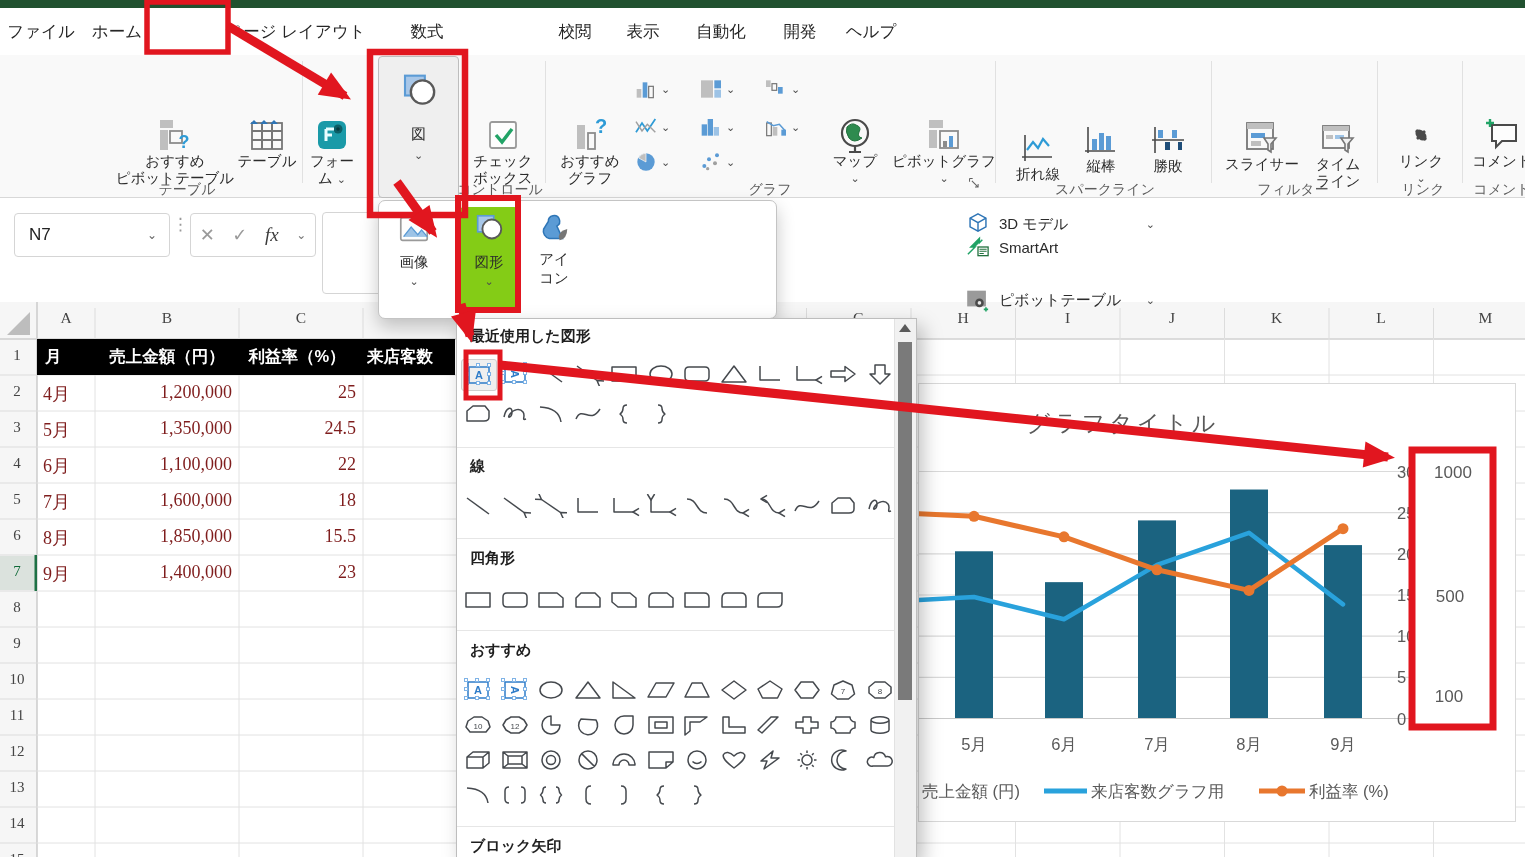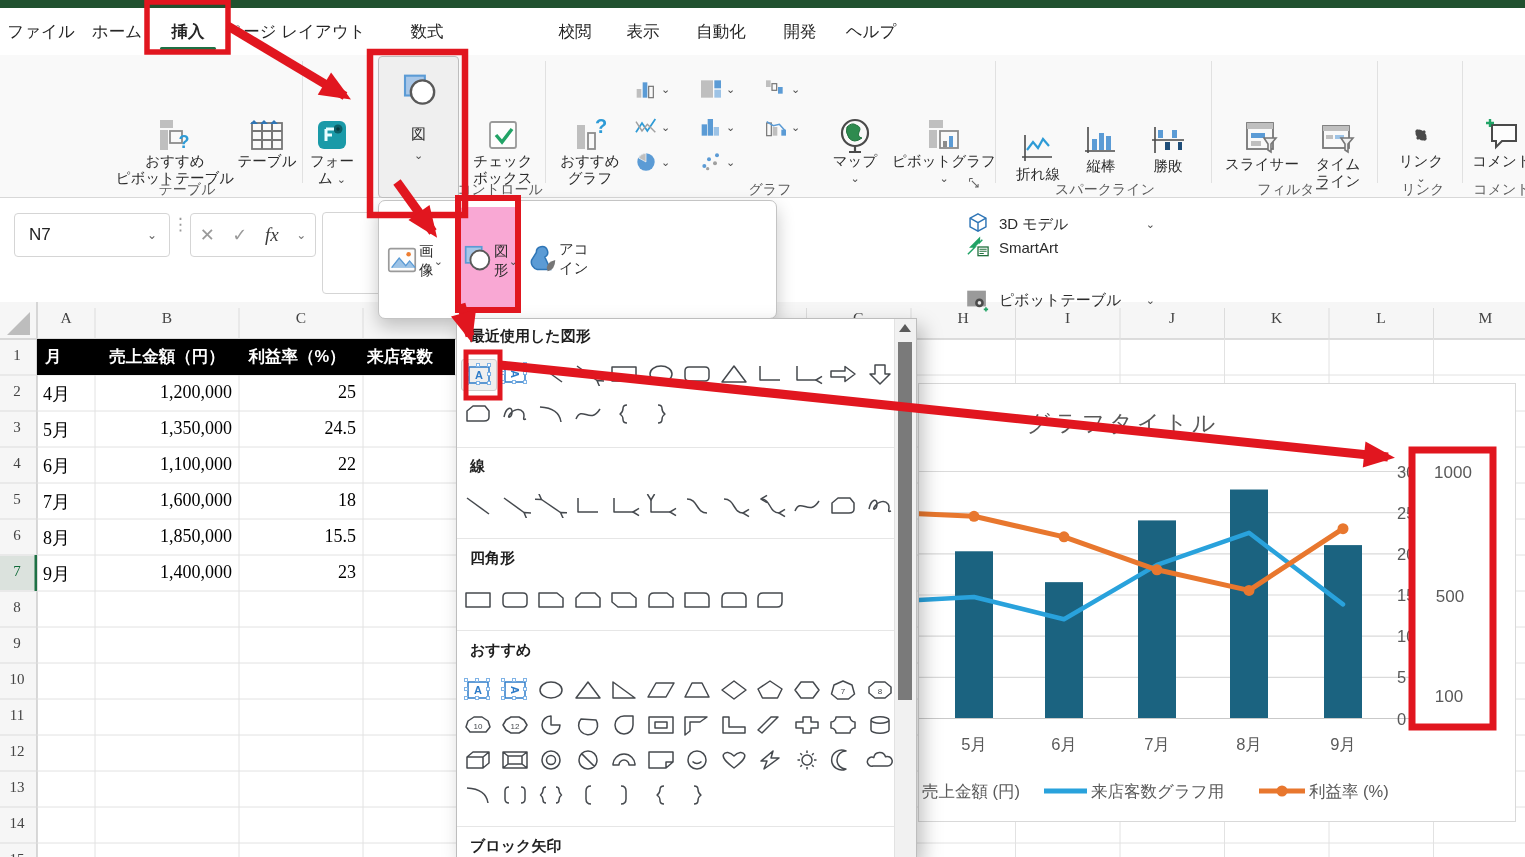--- a/index.html
+++ b/index.html
@@ -25,28 +25,28 @@
              border:1px solid #bdbdbd;border-radius:4px;display:flex;flex-direction:column;align-items:center;}
   
   .fbox{position:absolute;background:#fff;border:1px solid #d5d5d5;border-radius:4px;}
   #namebox{left:14px;top:213px;width:156px;height:44px;display:flex;align-items:center;font-size:17px;color:#222;padding-left:14px;box-sizing:border-box;}
   #fxbox{left:190px;top:213px;width:126px;height:44px;display:flex;align-items:center;justify-content:space-around;box-sizing:border-box;}
   #fmlbox{left:322px;top:212px;width:134px;height:80px;}
   
   #sheet{left:0;top:302px;width:1525px;height:555px;}
   .collbl{position:absolute;top:7px;transform:translateX(-50%);font-family:"Liberation Serif",serif;font-size:15.5px;color:#444;}
   .rowlbl{position:absolute;left:0;width:34px;text-align:center;font-family:"Liberation Serif",serif;font-size:15px;color:#444;}
-  .cellv{position:absolute;font-family:"Liberation Serif",serif;font-size:18px;color:#000000;white-space:nowrap;}
+  .cellv{position:absolute;font-family:"Liberation Serif",serif;font-size:18px;color:#7f1d1d;white-space:nowrap;}
   .hdrtxt{position:absolute;color:#fff;font-size:16.5px;font-weight:600;white-space:nowrap;}
   
   #chart{left:918px;top:383px;width:598px;height:439px;background:#fff;border:1.5px solid #d9d9d9;box-sizing:border-box;}
   
   #illusmenu{left:378px;top:200px;width:397px;height:117px;background:#fff;border:1px solid #c4c4c4;border-radius:7px;
              box-shadow:0 8px 18px rgba(0,0,0,.22);}
-  .imn-big{position:absolute;top:6px;width:58px;height:104px;display:flex;flex-direction:row;align-items:center;border-radius:4px;color:#2b2b2b;}
+  .imn-big{position:absolute;top:6px;width:58px;height:104px;display:flex;flex-direction:column;align-items:center;border-radius:4px;color:#2b2b2b;}
   .imn-row{position:absolute;left:586px;width:200px;height:34px;display:flex;align-items:center;gap:8px;font-size:15px;color:#2b2b2b;}
   
   #shapespanel{left:456px;top:318px;width:459px;height:539px;background:#fff;border:1px solid #bdbdbd;
                box-shadow:6px 8px 18px rgba(0,0,0,.25);}
   .sp-head{position:absolute;left:13px;font-size:15px;font-weight:bold;color:#1f1f1f;white-space:nowrap;}
   .sp-div{position:absolute;left:0;width:437px;height:1px;background:#e6e6e6;}
   .sp-row{position:absolute;left:0;height:34px;}
   .sp-cell{position:absolute;top:0;width:34px;height:30px;display:flex;align-items:center;justify-content:center;}
   .sp-cell.sel{background:#efefef;border:1px solid #cfcfcf;border-radius:3px;}
   #sp-scroll{position:absolute;right:0;top:0;width:21px;height:539px;background:#f1f1f1;border-left:1px solid #e2e2e2;}
@@ -60,24 +60,20 @@
 <body>
 
 <div id="screen">
   <div class="abs" id="titlebar"></div>
   <div class="abs" id="tabbar">
       <div class="tab" style="left: -19px; width: 120px;">
         <span>ファイル</span>
       </div>
       <div class="tab" style="left: 57px; width: 120px;">
         <span>ホーム</span>
-      </div>
-      <div class="tab active" style="left: 128px; width: 120px;">
-        <span>挿入</span>
-        <div class="ul" style="left: 32px; right: 32px;"></div>
       </div>
       <div class="tab" style="left: 236px; width: 120px;">
         <span>ページ レイアウト</span>
       </div>
       <div class="tab" style="left: 367px; width: 120px;">
         <span>数式</span>
       </div>
       <div class="tab" style="left: 583px; width: 120px;">
         <span>表示</span>
       </div>
@@ -437,21 +433,21 @@
       <div class="imn-big" style="left: 6px;">
         <div style="margin-top: 5px;"><svg width="34" height="34" viewBox="0 0 36 36">
             <rect x="4" y="6" width="28" height="24" fill="#fdfdfd" stroke="#9a9a9a" stroke-width="1.8" rx="2"></rect>
             <path d="M7,26 l8,-10 l7,8 l4,-5 l6,7 z" stroke="none" fill="#5b9bd5" stroke-width="2"></path>
             <path d="M7,26 l8,-10 l7,8 l4,-5 l6,7" stroke="#5b9bd5" fill="#9dc3e6" stroke-width="1.4"></path>
             <circle cx="25" cy="12" r="2.4" fill="#ed7d31"></circle>
           </svg></div>
         <div class="lbl" style="font-size: 14.5px; margin-top: 3px;">画像</div>
         <div class="chev" style="margin-top: 4px;">⌄</div>
       </div>
-      <div class="imn-big" style="left: 81px; background: #f9a8d4;">
+      <div class="imn-big" style="left: 81px; background: #84cc16;">
         <div style="margin-top: 5px;"><svg width="34" height="34" viewBox="0 0 36 36">
             <rect x="6" y="4" width="17" height="17" fill="#a8c7e8" stroke="#5b9bd5" stroke-width="1.8"></rect>
             <circle cx="21" cy="18" r="10" fill="#ffffff" stroke="#595959" stroke-width="2"></circle>
           </svg></div>
         <div class="lbl" style="font-size: 14.5px; margin-top: 3px;">図形</div>
         <div class="chev" style="margin-top: 4px;">⌄</div>
       </div>
       <div class="imn-big" style="left: 146px;">
         <div style="margin-top: 5px;"><svg width="34" height="34" viewBox="0 0 36 36">
             <path d="M12,10 a6,6 0 1 1 9,5 l6,13 h-14 a8,8 0 0 1 -6,-10 z" stroke="#2e75b6" fill="#5b9bd5" stroke-width="1.6"></path>

